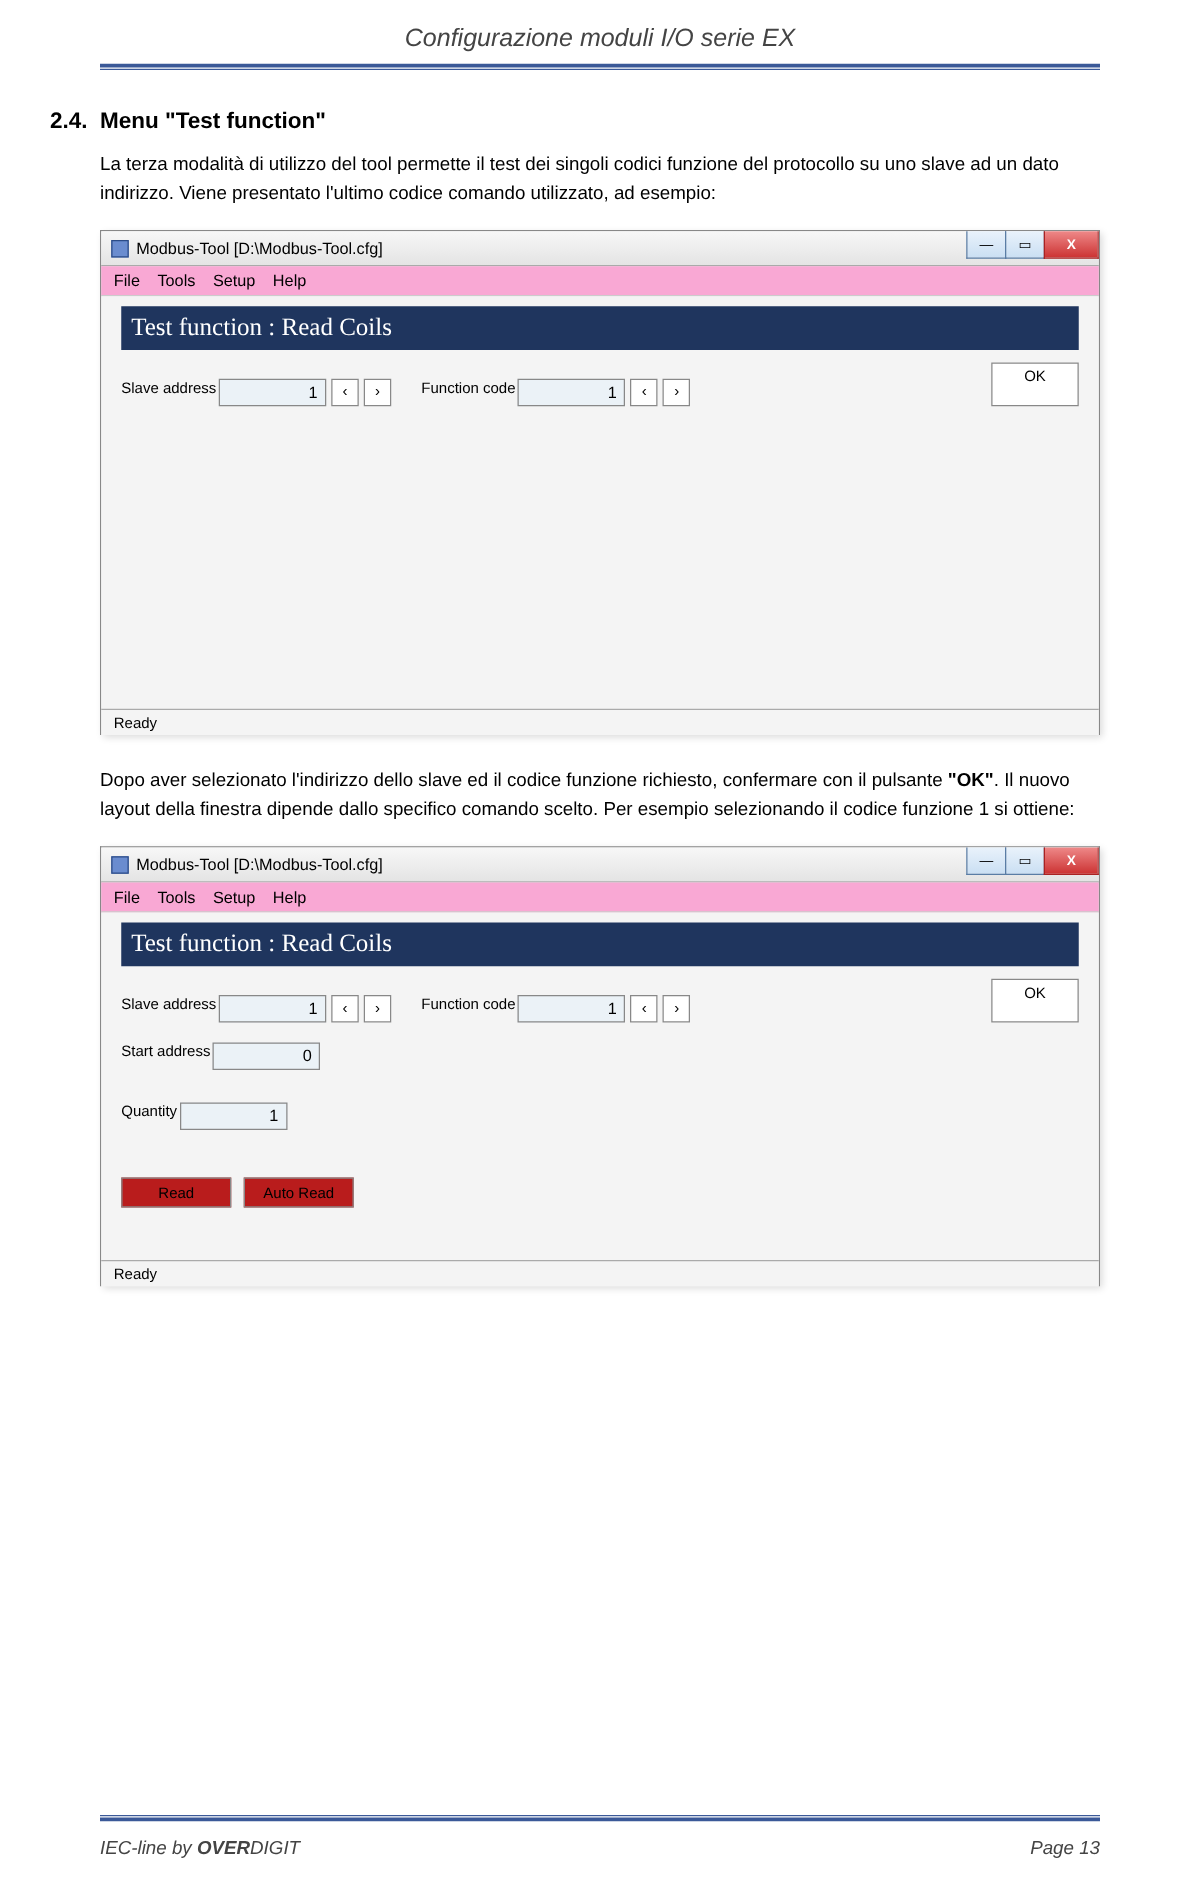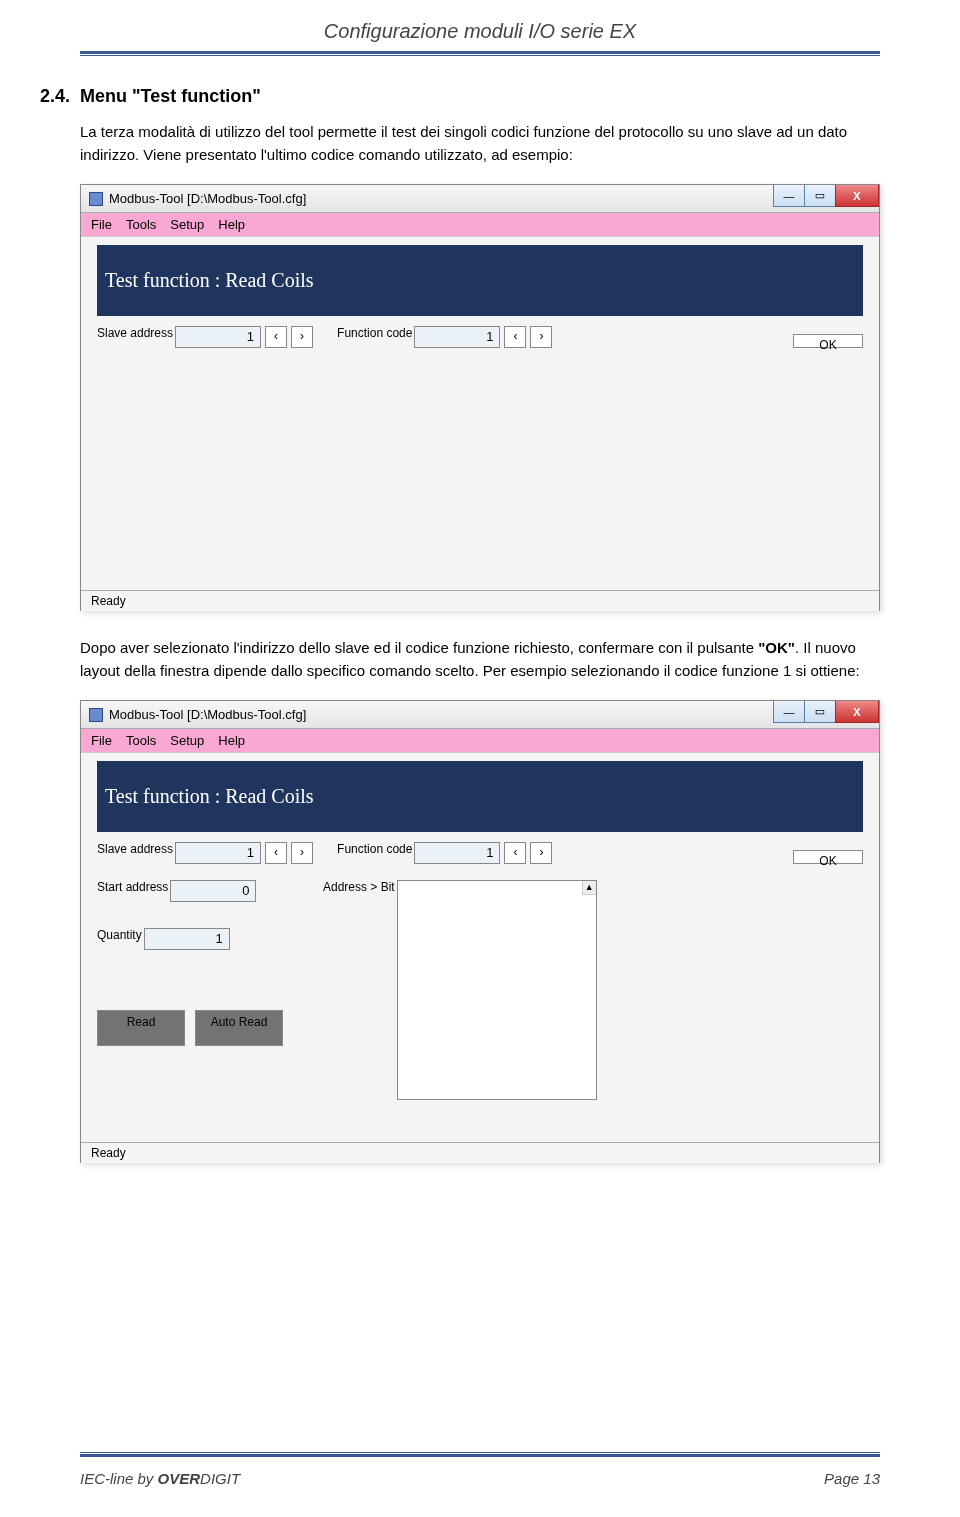--- a/index.html
+++ b/index.html
@@ -94,21 +94,21 @@
   }
   .app-body {
     background: #f4f4f4;
     padding: 8px 16px 12px 16px;
   }
   .bluebar {
     background: #1f355e;
     color: #fff;
     font-family: Georgia, 'Times New Roman', serif;
     font-size: 20px;
-    padding: 24px 8px;
+    padding: 6px 8px;
     margin-bottom: 10px;
   }
   .form-row { display: flex; gap: 24px; align-items: flex-end; }
   .form-group { display: flex; flex-direction: row; gap: 2px; }
   .form-label { font-size: 12px; }
   .hgroup { display: flex; align-items: center; gap: 4px; }
   .numbox {
     width: 86px; height: 22px;
     border: 1px solid #888;
     background: #ebf2f7;
@@ -119,21 +119,21 @@
   }
   .stepbtn {
     width: 22px; height: 22px;
     border: 1px solid #888;
     background: #fff;
     text-align: center;
     line-height: 18px;
     font-size: 12px;
   }
   .okbtn {
-    width: 70px; height: 14px;
+    width: 70px; height: 35px;
     border: 1px solid #888;
     background: #fff;
     text-align: center;
     line-height: 20px;
     font-size: 12px;
     margin-left: auto;
   }
   .row2 { margin-top: 16px; display: flex; gap: 40px; align-items: flex-start; }
   .col-left { display: flex; flex-direction: column; gap: 26px; }
   .addrbit-box {
@@ -147,27 +147,26 @@
     width: 14px; height: 14px;
     border-left: 1px solid #ccc;
     border-bottom: 1px solid #ccc;
     background: #eee;
     font-size: 9px;
     text-align: center;
     line-height: 12px;
   }
   .btnrow { display: flex; gap: 10px; margin-top: 12px; }
   .readbtn {
-    width: 88px; height: 36px;
-    border: 1px solid #888;
-    background: #737373;
+    width: 88px; height: 24px;
+    border: 1px solid #888;
+    background: #b91c1c;
     text-align: center;
     line-height: 22px;
     font-size: 12px;
-    margin-top: 22px;
   }
   .filler1 { height: 230px; }
   .filler2 { height: 30px; }
   .statusbar {
     border-top: 1px solid #aaa;
     background: #f4f4f4;
     font-size: 12px;
     padding: 3px 10px;
   }
 
@@ -304,26 +303,20 @@
           </div>
           <div class="form-group">
             <span class="form-label">Quantity</span>
             <div class="numbox">1</div>
           </div>
           <div class="btnrow">
             <div class="readbtn">Read</div>
             <div class="readbtn">Auto Read</div>
           </div>
         </div>
-        <div class="form-group">
-          <span class="form-label">Address &gt; Bit</span>
-          <div class="addrbit-box">
-            <div class="scroll-up">▲</div>
-          </div>
-        </div>
       </div>
       <div class="filler2"></div>
     </div>
     <div class="statusbar">Ready</div>
   </div>
 
   <div class="footer-rule"></div>
   <div class="footer">
     <span class="brand">
       <span>IEC-line by </span><span class="b1">OVER</span><span class="b2">DIGIT</span>

